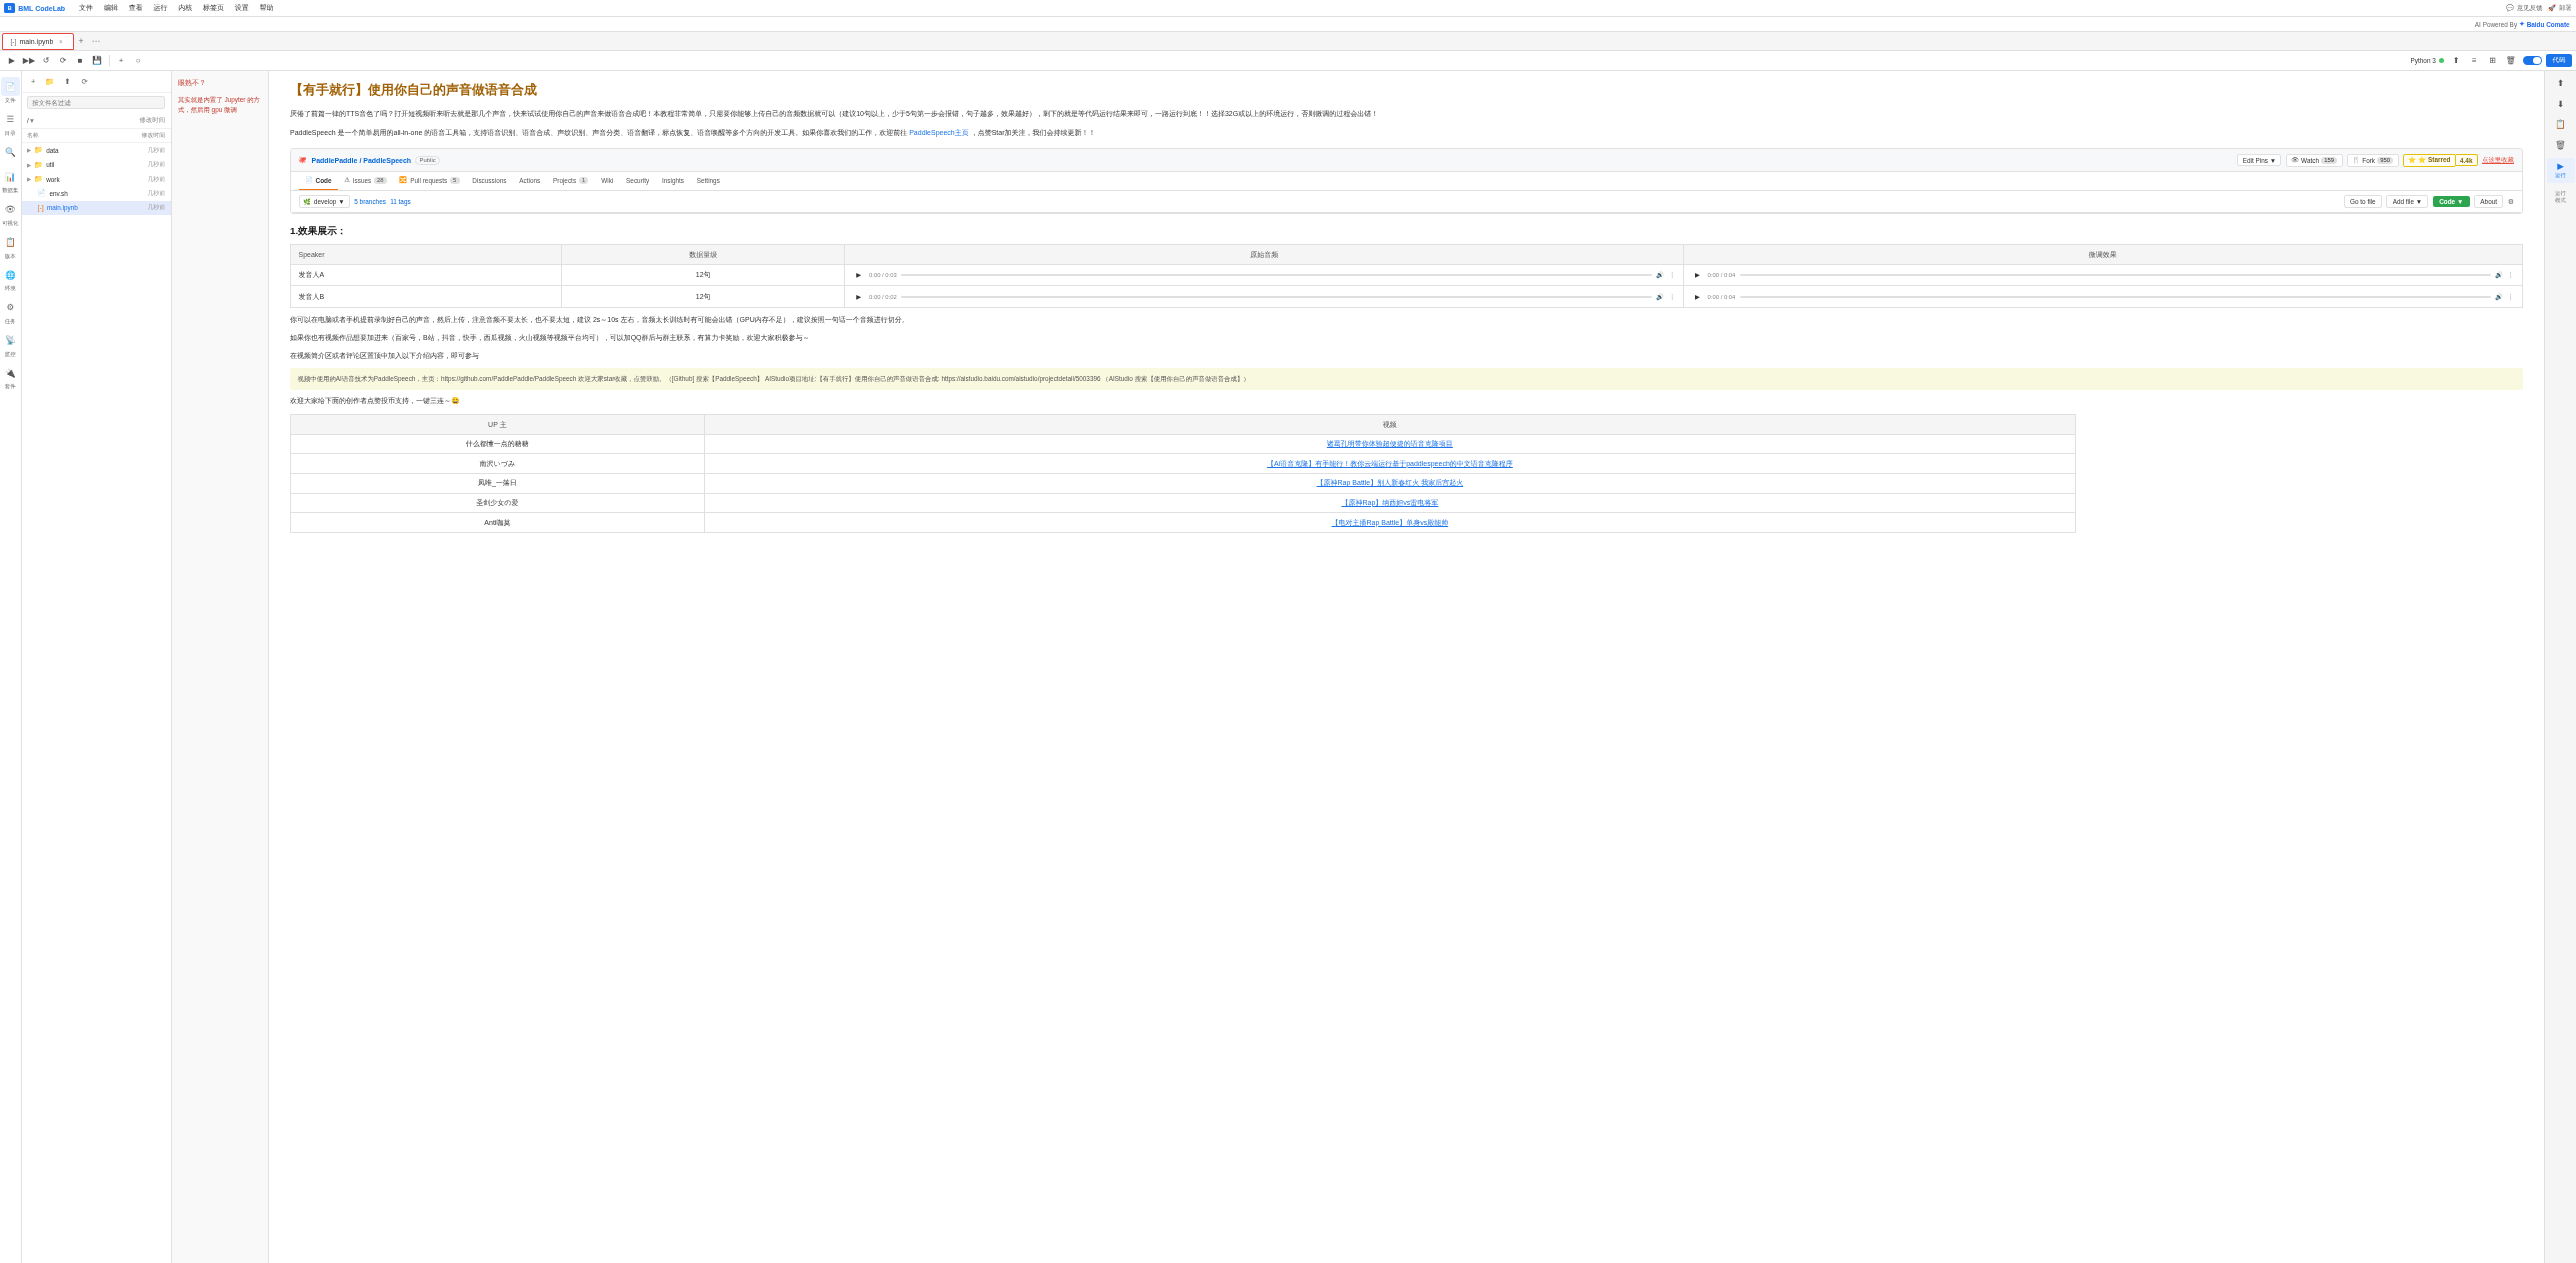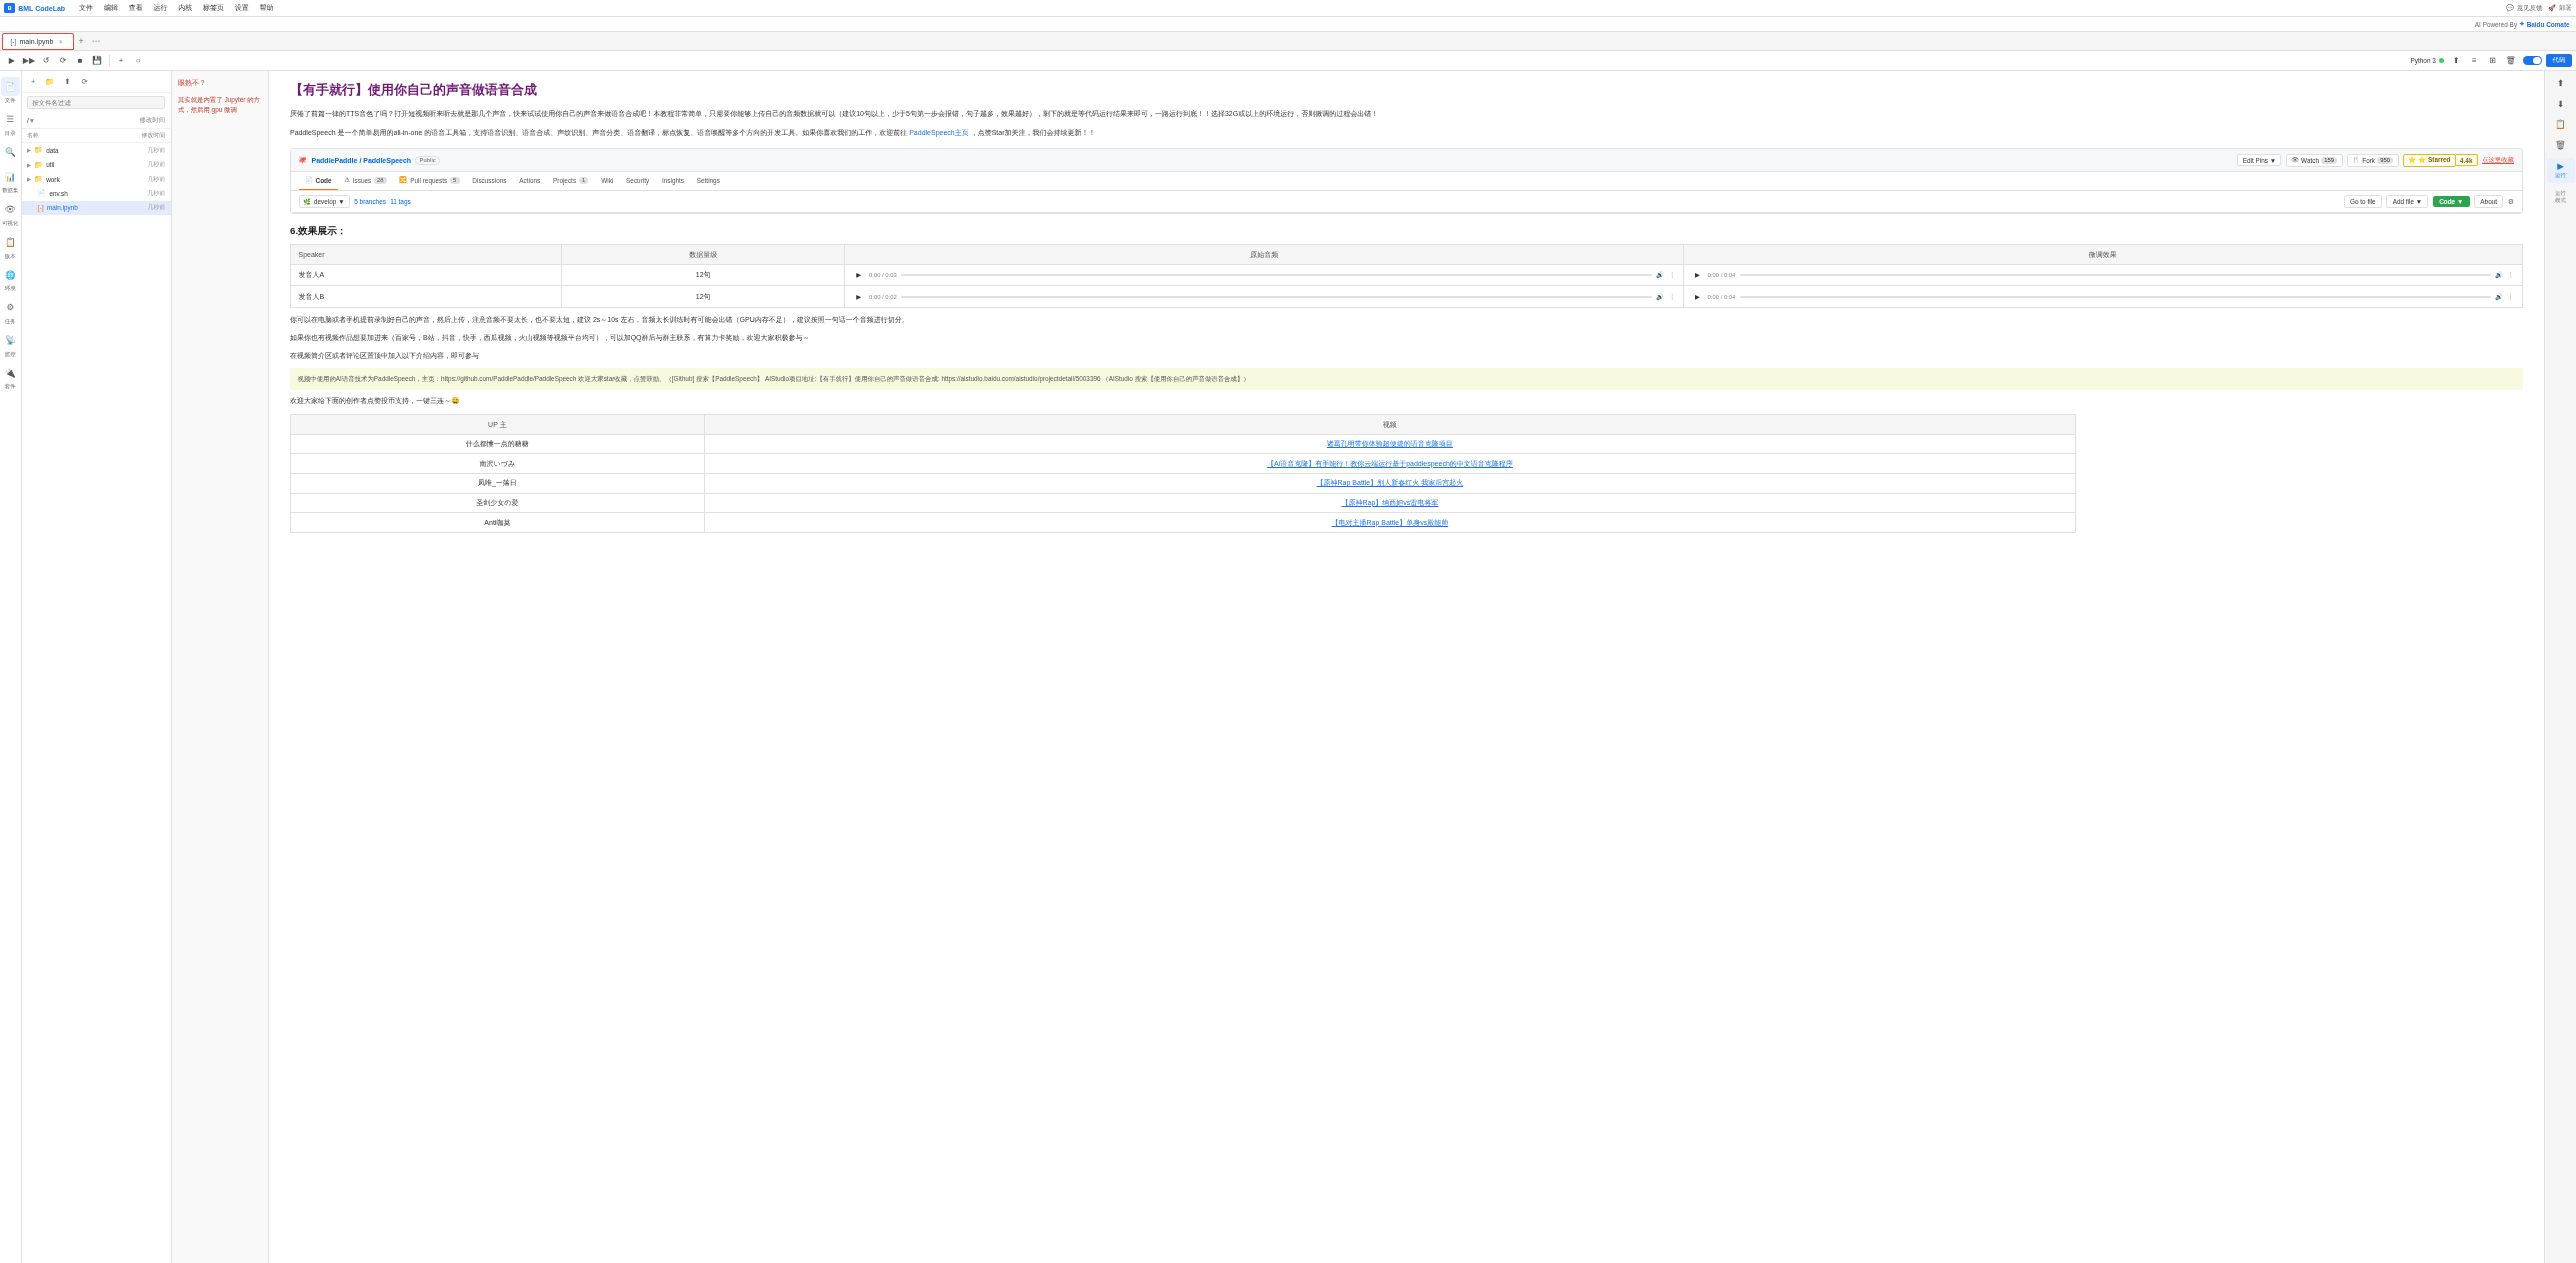--- a/index.html
+++ b/index.html
@@ -74,21 +74,21 @@
 
     
     .note-panel { width: 97px; background: #f9f9f9; border-right: 0.5px solid #e0e0e0; padding: 6.4px; display: flex; flex-direction: column; gap: 4.3px; }
     .note-text { font-size: 7px; color: #c0392b; line-height: 1.6; }
     .note-sub { font-size: 6.4px; color: #c0392b; line-height: 1.6; margin-top: 2.1px; }
 
     
     .content-area { flex: 1; background: #fff; overflow-y: auto; padding: 10.7px 21.5px; }
 
     
-    .notebook-title { font-size: 13px; font-weight: bold; color: #701a75; margin-bottom: 8.6px; line-height: 1.4; }
+    .notebook-title { font-size: 13px; font-weight: bold; color: #a16207; margin-bottom: 8.6px; line-height: 1.4; }
     .notebook-text { font-size: 7px; line-height: 1.8; color: #333; margin-bottom: 6.4px; }
     .notebook-text a { color: #1a73e8; text-decoration: none; }
 
     
     .github-embed { border: 0.5px solid #e0e0e0; border-radius: 3.2px; margin: 8.6px 0; overflow: hidden; }
     .github-header { background: #f6f8fa; padding: 4.3px 7.5px; display: flex; align-items: center; gap: 4.3px; border-bottom: 0.5px solid #e0e0e0; font-size: 7px; }
     .github-header .public-badge { font-size: 5.9px; border: 0.5px solid #e0e0e0; border-radius: 5.4px; padding: 0.5px 3.2px; color: #666; }
     .github-btn { display: flex; align-items: center; gap: 2.1px; border: 0.5px solid #e0e0e0; border-radius: 2.1px; padding: 1.6px 4.3px; background: white; font-size: 6.4px; color: #333; cursor: pointer; }
     .github-btn.star { background: #fffcf2; border-color: #e0c000; color: #7d6608; font-weight: 600; }
     .github-star-count { background: #fffcf2; border: 0.5px solid #e0c000; border-left: none; border-radius: 0 2.1px 2.1px 0; padding: 1.6px 4.3px; font-size: 6.4px; color: #7d6608; font-weight: 600; }
@@ -412,21 +412,21 @@
         <span class="github-tags">11 tags</span>
         <div class="github-spacer"></div>
         <div class="github-file-btn">Go to file</div>
         <div class="github-file-btn">Add file ▼</div>
         <div class="github-code-btn">Code ▼</div>
         <div class="github-about-btn">About</div>
         <span style="cursor:pointer;color:#666;">⚙</span>
       </div>
     </div>
 
-    <div class="section-title">6.效果展示：</div>
+    <div class="section-title">1.效果展示：</div>
 
     <table class="audio-table">
       <thead>
         <tr>
           <th>Speaker</th>
           <th class="center">数据量级</th>
           <th class="center">原始音频</th>
           <th class="center">微调效果</th>
         </tr>
       </thead>

